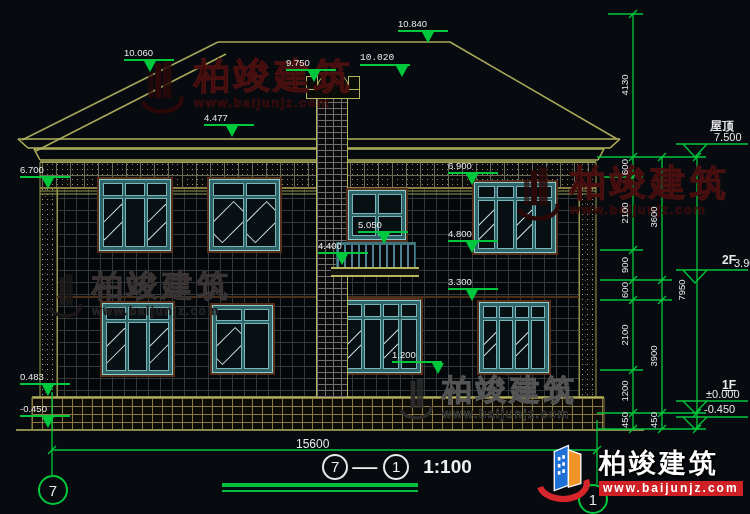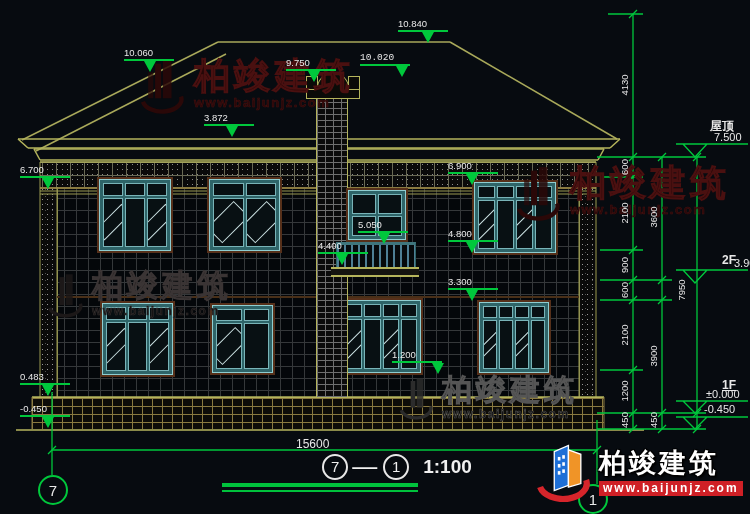--- a/index.html
+++ b/index.html
@@ -283,21 +283,21 @@
     <span class="t">10.020</span>
       <div class="l"></div>
       <div class="a" style="margin-left:36px;"></div>
     </div>
   <div class="em" style="left:286px;top:58px;">
     <span class="t">9.750</span>
       <div class="l"></div>
       <div class="a" style="margin-left:22px;"></div>
     </div>
   <div class="em" style="left:204px;top:113px;">
-    <span class="t">3.872</span>
+    <span class="t">4.477</span>
       <div class="l"></div>
       <div class="a" style="margin-left:22px;"></div>
     </div>
   <div class="em" style="left:20px;top:165px;">
     <span class="t">6.700</span>
       <div class="l"></div>
       <div class="a" style="margin-left:22px;"></div>
     </div>
   <div class="em" style="left:448px;top:161px;">
     <span class="t">6.900</span>

